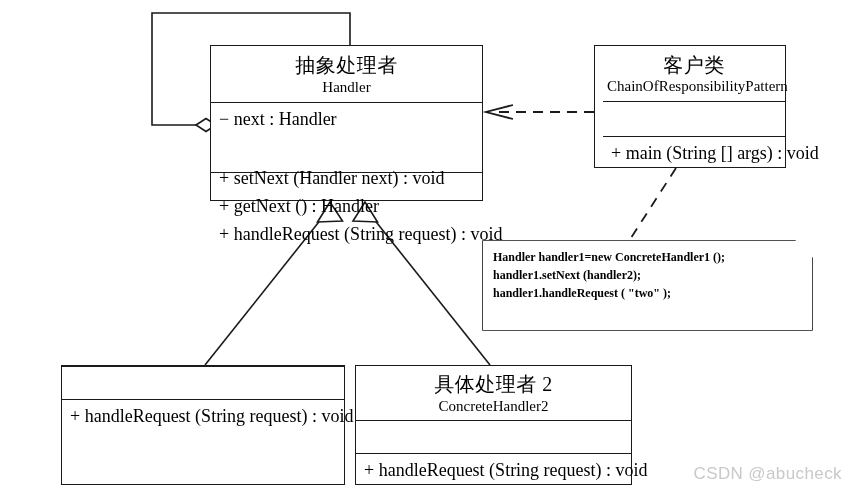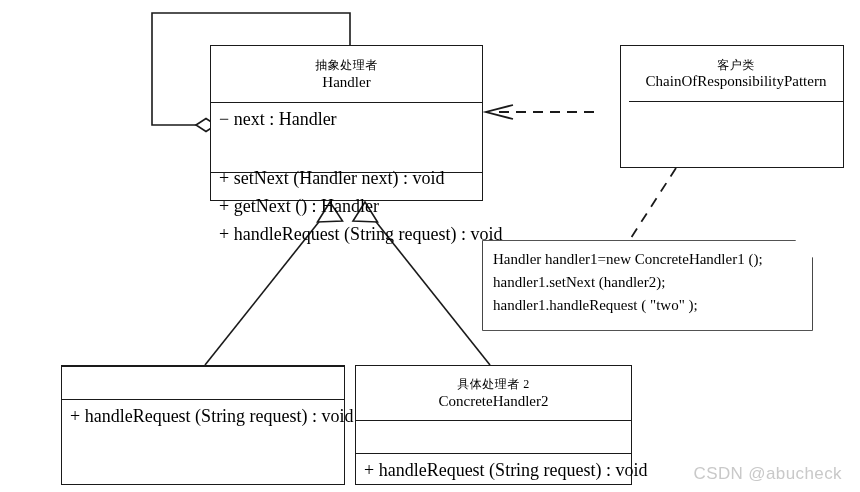--- a/index.html
+++ b/index.html
@@ -32,21 +32,21 @@
   }
   .compartment.divider-top {
     border-top: 1.6px solid #1a1a1a;
   }
   .cls-header {
     text-align: center;
     line-height: 1.22;
     padding: 5px 4px 4px 4px;
   }
   .cls-cn {
-    font-size: 12px;
+    font-size: 20px;
     letter-spacing: 0.5px;
   }
   .cls-en {
     font-size: 15px;
   }
   .member {
     font-size: 18px;
     padding: 1px 8px;
     white-space: nowrap;
     line-height: 1.45;
@@ -59,23 +59,24 @@
   }
   .note-box {
     position: absolute;
     box-sizing: border-box;
     background: #ffffff;
   }
   .note-text {
     position: absolute;
     left: 10px;
     top: 7px;
-    font-size: 15px;
+    font-size: 12px;
     line-height: 1.52;
     white-space: nowrap;
+    font-weight: bold;
   }
   svg.overlay {
     position: absolute;
     left: 0;
     top: 0;
     width: 860px;
     height: 492px;
     pointer-events: none;
   }
   .watermark {
@@ -140,26 +141,29 @@
     <div class="compartment divider-top attr-block" style="height:33px;">
       <div class="member">− next : Handler</div>
     </div>
     <div class="compartment divider-top members-block" style="height:67px;margin-top:37px;">
       <div class="member">+ setNext (Handler next) : void</div>
       <div class="member">+ getNext () : Handler</div>
       <div class="member">+ handleRequest (String request) : void</div>
     </div>
   </div>
 
-  <div class="uml-box" style="left:620px; top:45px; width:224px; height:123px;padding-left:8px;">
+  <div class="uml-box" style="left:594px; top:45px; width:192px; height:123px;padding-left:8px;">
     <div class="compartment cls-header" style="height:55px;">
       <div class="cls-cn">客户类</div>
       <div class="cls-en">ChainOfResponsibilityPattern</div>
     </div>
     <div class="compartment divider-top" style="height:35px;"></div>
+    <div class="compartment divider-top" style="height:33px;">
+      <div class="member">+ main (String [] args) : void</div>
+    </div>
   </div>
 
   <div class="uml-box" style="left:61px; top:365px; width:284px; height:120px;">
     <div class="compartment divider-top" style="height:33px;"></div>
     <div class="compartment divider-top" style="height:33px;">
       <div class="member">+ handleRequest (String request) : void</div>
     </div>
   </div>
 
   <div class="uml-box" style="left:355px; top:365px; width:277px; height:120px;">

